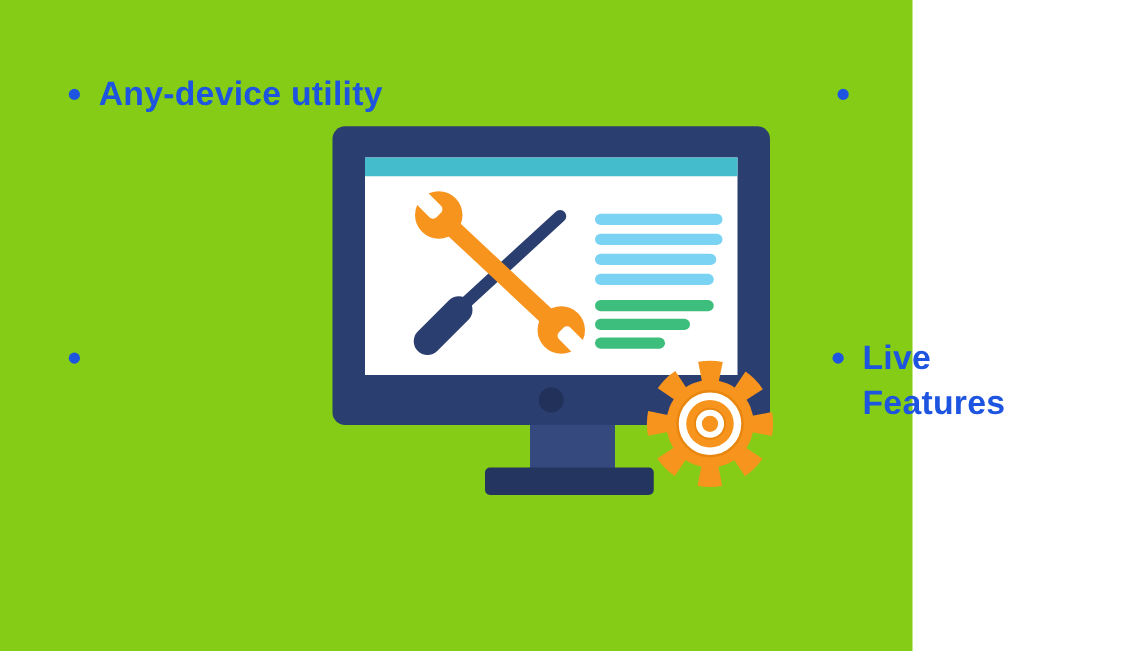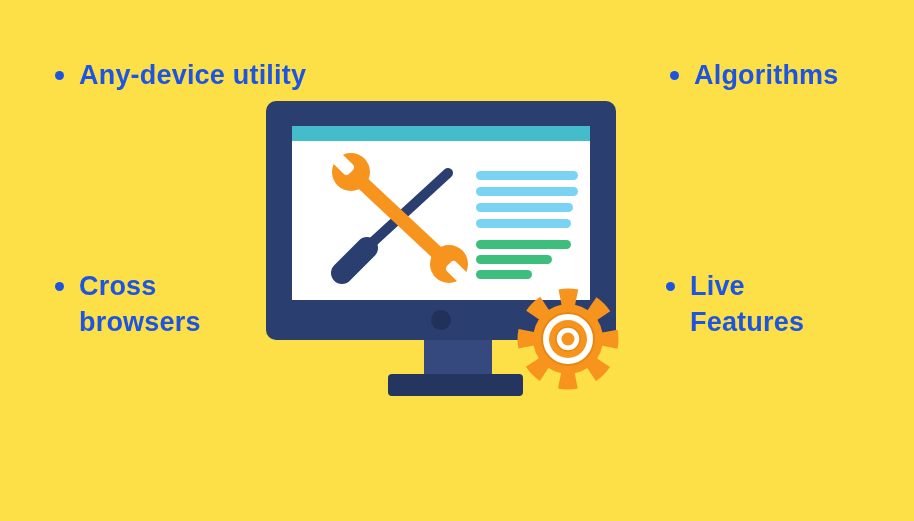--- a/index.html
+++ b/index.html
@@ -5,23 +5,23 @@
   * { margin: 0; padding: 0; box-sizing: border-box; }
   html, body { background: #ffffff; }
   body {
     font-family: "Liberation Sans", sans-serif;
     width: 914px;
     height: 521px;
     overflow: hidden;
   }
   .canvas {
     position: relative;
-    width: 914px;
+    width: 730px;
     height: 521px;
-    background: #fde047;
+    background: #84cc16;
   }
   .illustration {
     position: absolute;
     left: 250px;
     top: 95px;
   }
   .feature {
     position: absolute;
     display: flex;
     align-items: flex-start;
@@ -104,26 +104,24 @@
     </g>
   </svg>
 
   <div class="feature f-top-left">
     <span class="dot"></span>
     <span class="label">Any-device utility</span>
   </div>
 
   <div class="feature f-top-right">
     <span class="dot"></span>
-    <span class="label">Algorithms</span>
   </div>
 
   <div class="feature f-mid-left">
     <span class="dot"></span>
-    <span class="label">Cross browsers</span>
   </div>
 
   <div class="feature f-mid-right">
     <span class="dot"></span>
     <span class="label">Live Features</span>
   </div>
 
 
 </div>
 

